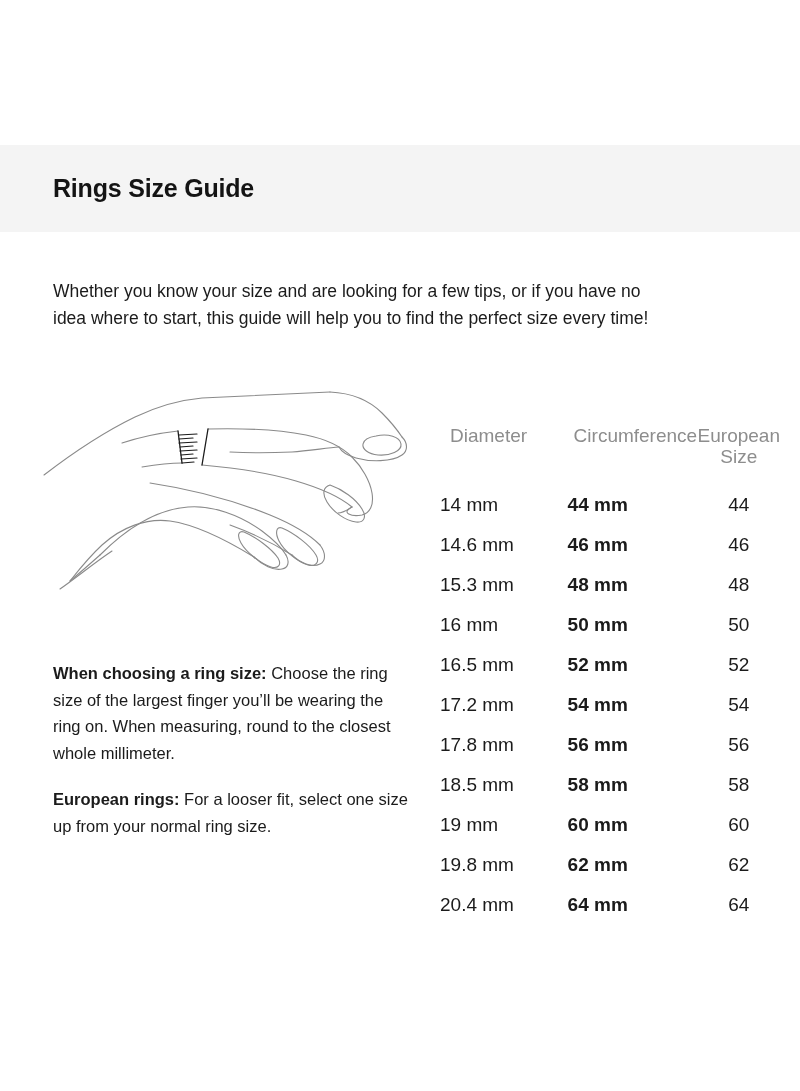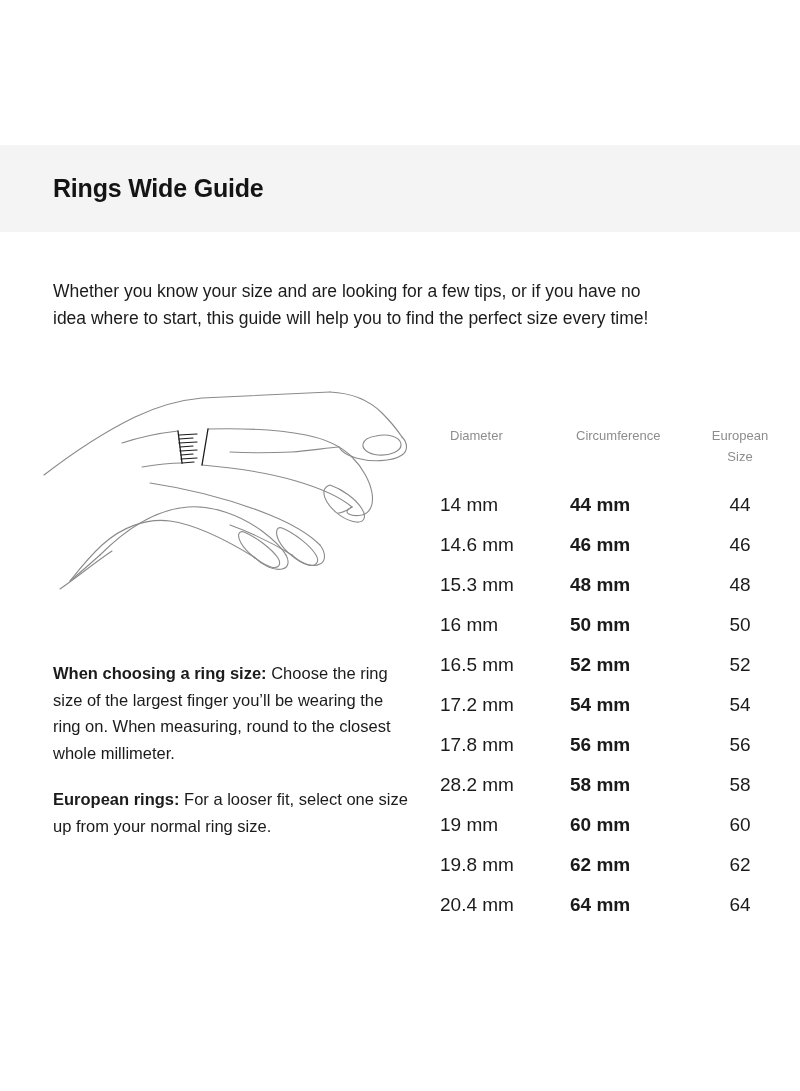--- a/index.html
+++ b/index.html
@@ -88,21 +88,21 @@
     left: 440px;
     top: 425px;
     width: 340px;
   }
   .size-table table {
     border-collapse: collapse;
     width: 100%;
   }
   .size-table th {
     font-weight: normal;
-    font-size: 13px;
+    font-size: 19px;
     line-height: 21px;
     color: #8d8d8d;
     padding: 0 0 18px 0;
     vertical-align: top;
   }
   .size-table td {
     font-size: 19px;
     color: #1b1b1b;
     padding: 8px 0;
     height: 40px;
@@ -112,21 +112,21 @@
   .col-circumference { text-align: left;   width: 130px; padding-left: 6px; font-weight: bold; }
   .col-european      { text-align: center; width: 80px; }
   th.col-diameter      { text-align: left;  padding-left: 10px; }
   th.col-circumference { text-align: left;  padding-left: 6px; }
   th.col-european      { text-align: center; }
 </style>
 </head>
 <body>
 
 <div class="header-band">
-  <h1 class="page-title">Rings Wide Guide</h1>
+  <h1 class="page-title">Rings Size Guide</h1>
 </div>
 
 <p class="intro">Whether you know your size and are looking for a few tips, or if you have no idea where to start, this guide will help you to find the perfect size every time!</p>
 
 <div class="illustration">
   <svg viewBox="0 0 400 250" xmlns="http://www.w3.org/2000/svg" fill="none" stroke="#8a8a8a" stroke-width="1.1" stroke-linecap="round" stroke-linejoin="round">
 
     <path d="M14 90 C40 70, 72 48, 105 32 C128 21, 150 15, 172 13 L300 7"></path>
 
     <path d="M300 7 C322 8, 340 16, 352 28 C362 38, 368 46, 372 52"></path>
@@ -226,21 +226,21 @@
           <td class="col-diameter">17.2 mm</td>
           <td class="col-circumference">54 mm</td>
           <td class="col-european">54</td>
         </tr>
         <tr>
           <td class="col-diameter">17.8 mm</td>
           <td class="col-circumference">56 mm</td>
           <td class="col-european">56</td>
         </tr>
         <tr>
-          <td class="col-diameter">28.2 mm</td>
+          <td class="col-diameter">18.5 mm</td>
           <td class="col-circumference">58 mm</td>
           <td class="col-european">58</td>
         </tr>
         <tr>
           <td class="col-diameter">19 mm</td>
           <td class="col-circumference">60 mm</td>
           <td class="col-european">60</td>
         </tr>
         <tr>
           <td class="col-diameter">19.8 mm</td>

